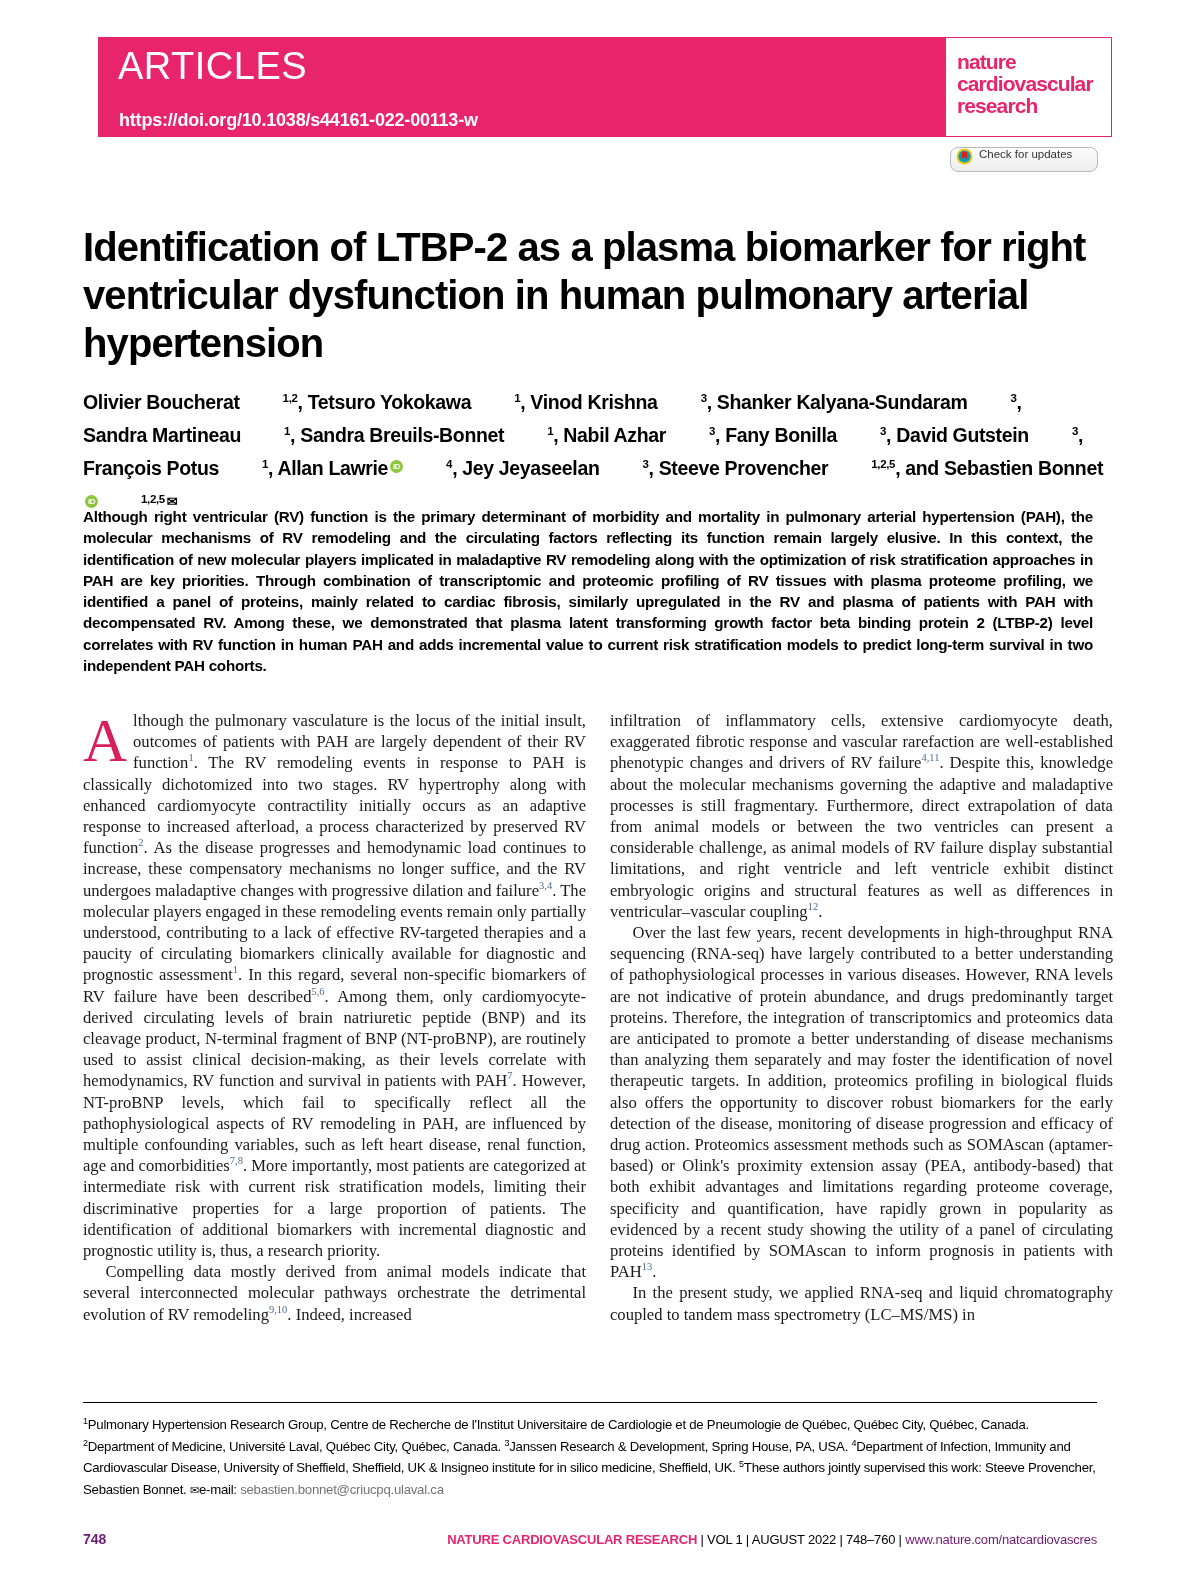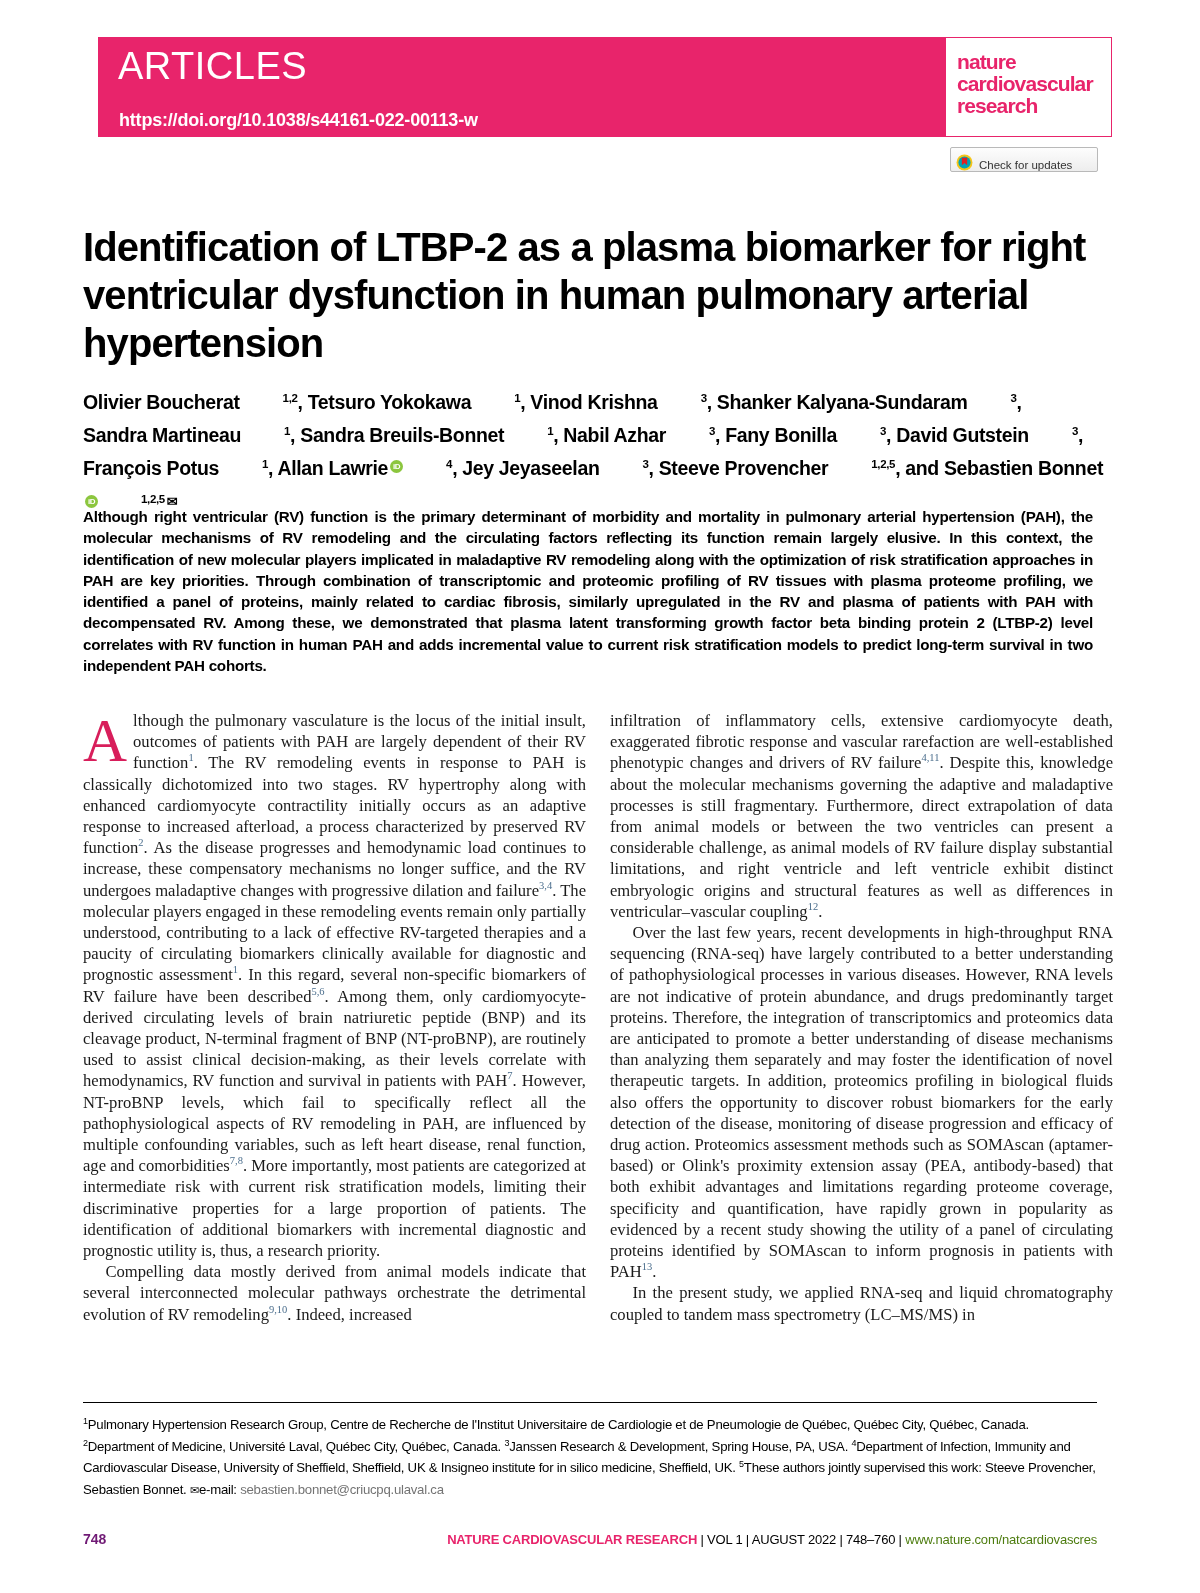--- a/index.html
+++ b/index.html
@@ -74,23 +74,23 @@
 
   
   .check-updates {
     position: absolute;
     left: 950px;
     top: 147px;
     width: 148px;
     height: 25px;
     background: linear-gradient(#fdfdfd, #ededed);
     border: 1px solid #b9b9b9;
-    border-radius: 2px;
+    border-radius: 8px;
     display: flex;
-    align-items: flex-end;
+    align-items: flex-start;
     box-sizing: border-box;
   }
   .cu-icon {
     width: 17px;
     height: 17px;
     margin-left: 5px;
     margin-right: 6px;
     flex: none;
   }
   .cu-label {
@@ -259,21 +259,21 @@
     font-family: "Liberation Sans", sans-serif;
     font-size: 13px;
     letter-spacing: -0.2px;
     color: #000000;
   }
   .footer-journal {
     color: #e8246b;
     font-weight: 700;
   }
   .footer-url {
-    color: #4d7c0f;
+    color: #701a75;
   }
 </style>
 </head>
 <body>
 
 <div class="banner">
   <div class="banner-articles">ARTICLES</div>
   <div class="banner-doi">https://doi.org/10.1038/s44161-022-00113-w</div>
   <div class="logo-box">
     <div class="logo-text">

